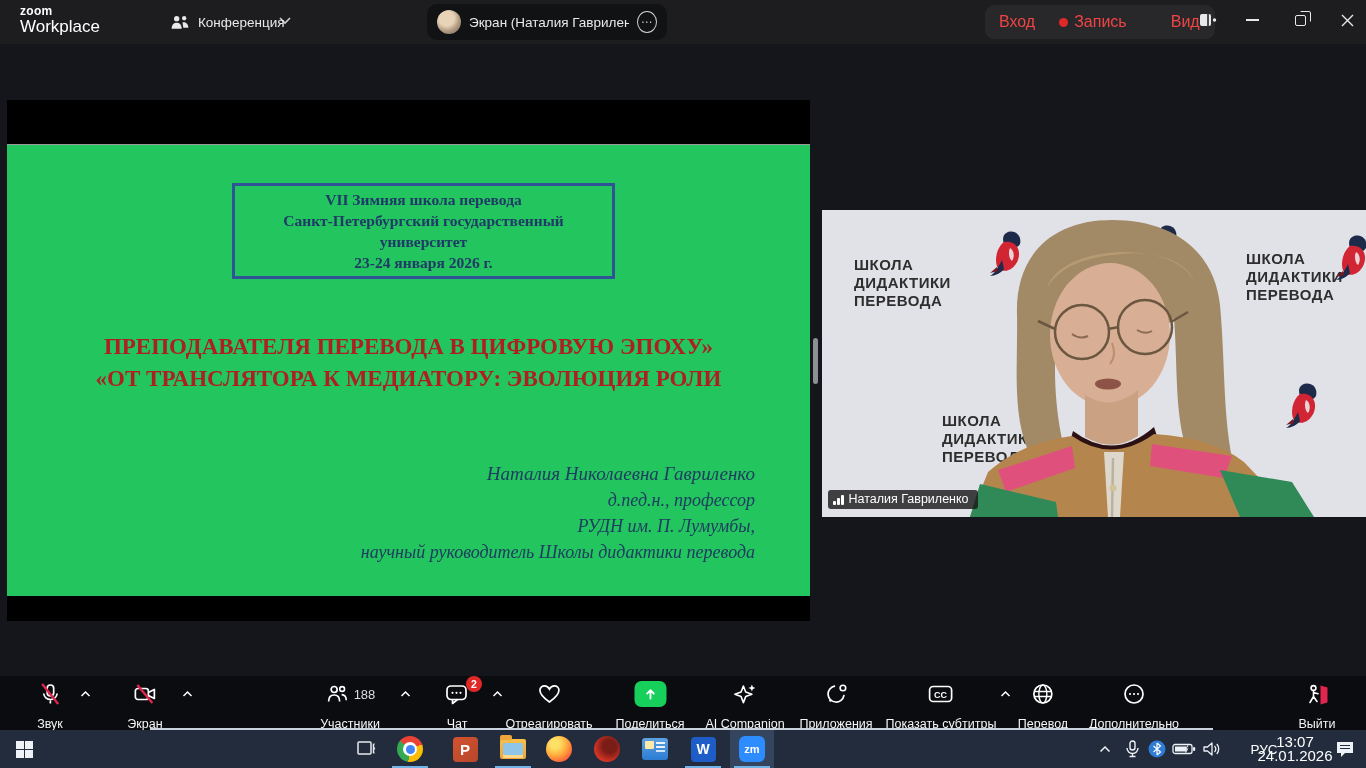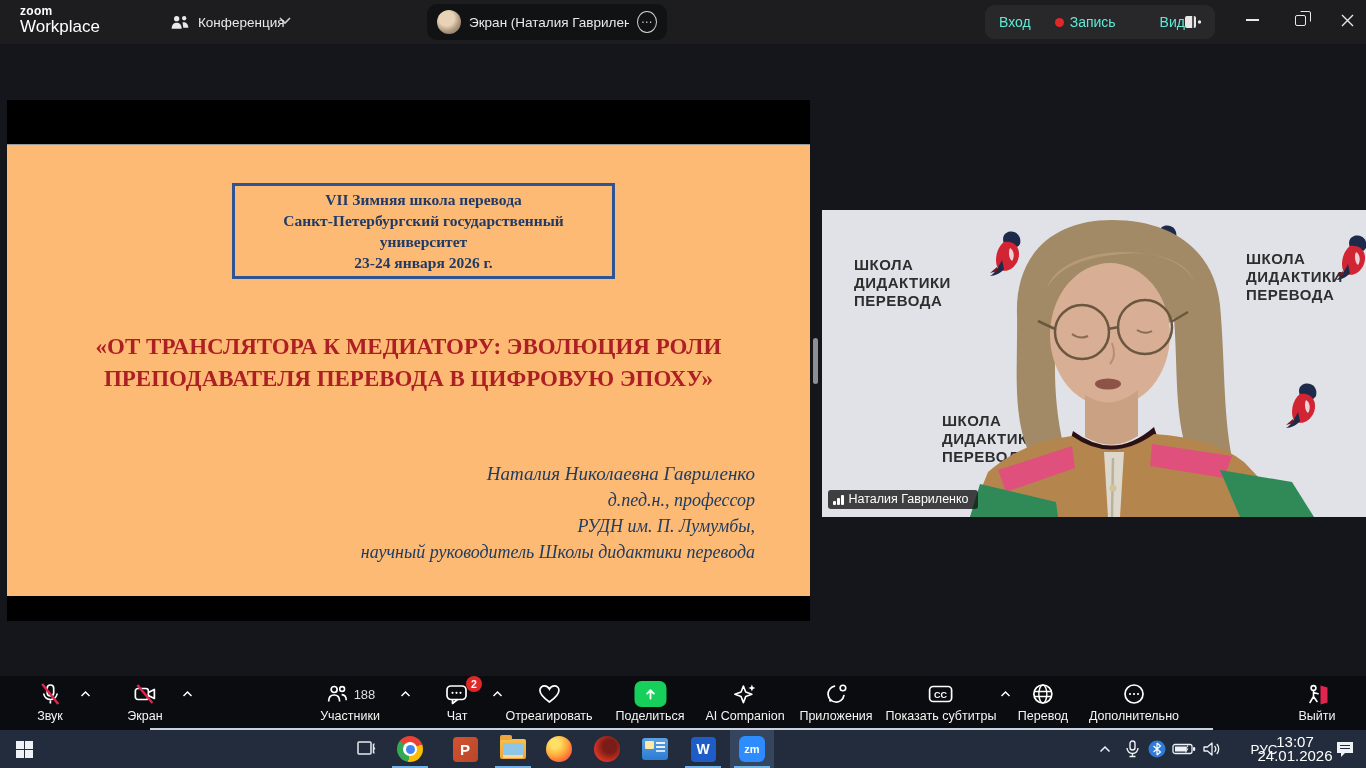--- a/index.html
+++ b/index.html
@@ -11,51 +11,51 @@
   .topbar { position:absolute; left:0; top:0; width:1366px; height:44px; background:#1d1d20; }
   .zlogo { position:absolute; left:20px; top:5px; color:#fff; line-height:1; }
   .zlogo .z1 { font-size:12px; font-weight:bold; letter-spacing:.3px; }
   .zlogo .z2 { font-size:17px; margin-top:1px; }
   .logo-chev { position:absolute; left:278px; top:15px; }
   .tab { position:absolute; top:0; height:44px; display:flex; align-items:center; gap:8px; color:#e9e9e9; font-size:13.5px; }
   .tab-conf { left:170px; }
   .tab-screen { left:427px; width:240px; background:#111214; border-radius:10px; top:4px; height:36px; padding:0 10px; }
   .avatar { width:24px; height:24px; border-radius:50%; background:radial-gradient(circle at 40% 35%, #e8d3b8 0 35%, #b09a80 60%, #6f6051 100%); flex:none; }
   .tab-ellip { margin-left:auto; width:22px; height:22px; border:1.4px solid #cfcfcf; border-radius:50%; color:#cfcfcf; display:flex; align-items:center; justify-content:center; font-size:12px; letter-spacing:1px; line-height:0; padding-bottom:6px; }
-  .pill { position:absolute; left:985px; top:5px; width:230px; height:34px; background:#28282b; border-radius:9px; display:flex; align-items:center; gap:12px; padding:0 14px; color:#5eead4; font-size:14px; }
+  .pill { position:absolute; left:985px; top:5px; width:230px; height:34px; background:#28282b; border-radius:9px; display:flex; align-items:center; gap:12px; padding:0 14px; color:#ef4444; font-size:16px; }
   .rec-dot { width:9px; height:9px; border-radius:50%; background:#e02828; display:inline-block; margin-right:6px; }
   .win-btn { position:absolute; top:0; width:46px; height:40px; display:flex; align-items:center; justify-content:center; color:#e8e8e8; }
   .minimize { left:1229px; } .restore { left:1277px; } .close { left:1324px; }
   .min-bar { width:13px; height:1.6px; background:#e8e8e8; }
   .rest-sq { width:11px; height:11px; border:1.3px solid #e8e8e8; border-radius:2px; position:relative; }
   .rest-sq:before { content:""; position:absolute; left:2.5px; top:-4.5px; width:11px; height:11px; border:1.3px solid #e8e8e8; border-radius:2px; clip-path:polygon(20% 0,100% 0,100% 80%,80% 80%,80% 20%,20% 20%); }
 
   
   .shared { position:absolute; left:7px; top:100px; width:803px; height:522px; }
   .bar-top { height:45px; background:#000; border-bottom:1px solid #9a9a9a; }
-  .slide { position:relative; height:451px; background:#fdba74; font-family:"Liberation Serif", serif; }
+  .slide { position:relative; height:451px; background:#22c55e; font-family:"Liberation Serif", serif; }
   .bar-bot { height:25px; background:#000; }
   .hdr-box { position:absolute; left:225px; top:38px; width:383px; border:3px solid #2f5496; padding:3px 6px; text-align:center; color:#203a67; font-weight:bold; font-size:15.5px; line-height:21px; }
   .s-title { position:absolute; left:0; top:186px; width:100%; text-align:center; color:#ad1f24; font-weight:bold; font-size:23px; line-height:32px; }
   .s-author { position:absolute; right:55px; top:316px; text-align:right; color:#1f3c61; font-style:italic; font-size:18px; line-height:26px; }
   .s-author .a-name { font-weight:normal; font-size:19px; }
 
   .drag-handle { position:absolute; left:813px; top:338px; width:5px; height:46px; background:#8b8f96; border-radius:3px; }
 
   
   .video { position:absolute; left:822px; top:210px; width:544px; height:307px; background:#000; overflow:hidden; }
   .name-tag { position:absolute; left:6px; bottom:8px; background:rgba(22,22,22,.8); border-radius:3px; color:#fff; font-size:12.5px; display:flex; align-items:center; gap:5px; padding:2px 9px 3px 5px; }
   .sigbars { display:flex; align-items:flex-end; gap:1.5px; height:11px; }
   .sigbars i { width:2.5px; background:#fff; border-radius:1px; display:block; }
 
   
   .ztoolbar { position:absolute; left:0; top:676px; width:1366px; height:54px; background:#0b0c0f; }
   .tb { position:absolute; top:5px; transform:translateX(-50%); text-align:center; color:#f5f5f5; }
   .tb-top { height:26px; display:flex; align-items:center; justify-content:center; gap:5px; position:relative; }
-  .tb-lb { font-size:12.5px; margin-top:2px; white-space:nowrap; }
+  .tb-lb { font-size:12.5px; margin-top:10px; white-space:nowrap; }
   .tb-count { font-size:13px; color:#ddd; }
   .tb-chev { position:absolute; top:14px; }
   .badge { position:absolute; top:-5px; right:-12px; min-width:16px; height:16px; border-radius:8px; background:#e02828; color:#fff; font-size:10.5px; font-weight:bold; display:flex; align-items:center; justify-content:center; padding:0 4px; }
   .share-btn { width:32px; height:26px; border-radius:7px; background:#17d05b; display:flex; align-items:center; justify-content:center; }
 
   
   .taskbar { position:absolute; left:0; top:730px; width:1366px; height:38px; background:#222c3c; }
   .win-edge { position:absolute; left:150px; top:728px; width:1063px; height:2px; background:#c9d2dd; }
   .tk { position:absolute; top:0; height:38px; display:flex; align-items:center; justify-content:center; transform:translateX(-50%); }
   .underline { position:absolute; bottom:0; left:50%; transform:translateX(-50%); width:36px; height:2.5px; background:#6fb3e8; }
@@ -110,21 +110,21 @@
       <span class="tab-ellip">…</span>
     </div>
 
     <div class="pill">
       <span>Вход</span>
       <svg width="22" height="24" viewBox="0 0 24 24">
         <path d="M12,2 L21,5 V12 c0,5.5-4.5,8.6-9,10 c-4.5-1.4-9-4.5-9-10 V5 Z" fill="#23a33b"></path>
         <path d="M8,11.5 l2.8,2.8 L16.5,8.6" fill="none" stroke="#fff" stroke-width="2.2" stroke-linecap="round"></path>
       </svg>
       <span style="white-space:nowrap;"><span class="rec-dot"></span><span>Запись</span></span>
-      <span style="display:flex;align-items:center;margin-left:32px;">
+      <span style="display:flex;margin-left:32px;">
         <span>Вид</span>
         <svg width="17" height="14" viewBox="0 0 17 14">
           <rect x="0" y="1" width="11" height="12" rx="2" fill="#e8e8e8"></rect>
             <rect x="7.2" y="1" width="1.6" height="12" fill="#28282b"></rect>
             <circle cx="14.5" cy="7" r="1.7" fill="#e8e8e8"></circle>
         </svg>
       </span>
     </div>
 
     <div class="win-btn minimize">
@@ -142,22 +142,22 @@
 
   <div class="shared">
     <div class="bar-top"></div>
     <div class="slide">
       <div class="hdr-box">
         <div>VII Зимняя школа перевода</div>
         <div>Санкт-Петербургский государственный университет</div>
         <div>23-24 января 2026 г.</div>
       </div>
       <div class="s-title">
+        <div>ПРЕПОДАВАТЕЛЯ ПЕРЕВОДА В ЦИФРОВУЮ ЭПОХУ»</div>
         <div>«ОТ ТРАНСЛЯТОРА К МЕДИАТОРУ: ЭВОЛЮЦИЯ РОЛИ</div>
-        <div>ПРЕПОДАВАТЕЛЯ ПЕРЕВОДА В ЦИФРОВУЮ ЭПОХУ»</div>
       </div>
       <div class="s-author">
         <div class="a-name">Наталия Николаевна Гавриленко</div>
         <div>д.пед.н., профессор</div>
         <div>РУДН им. П. Лумумбы,</div>
         <div>научный руководитель Школы дидактики перевода</div>
       </div>
     </div>
     <div class="bar-bot"></div>
   </div>

